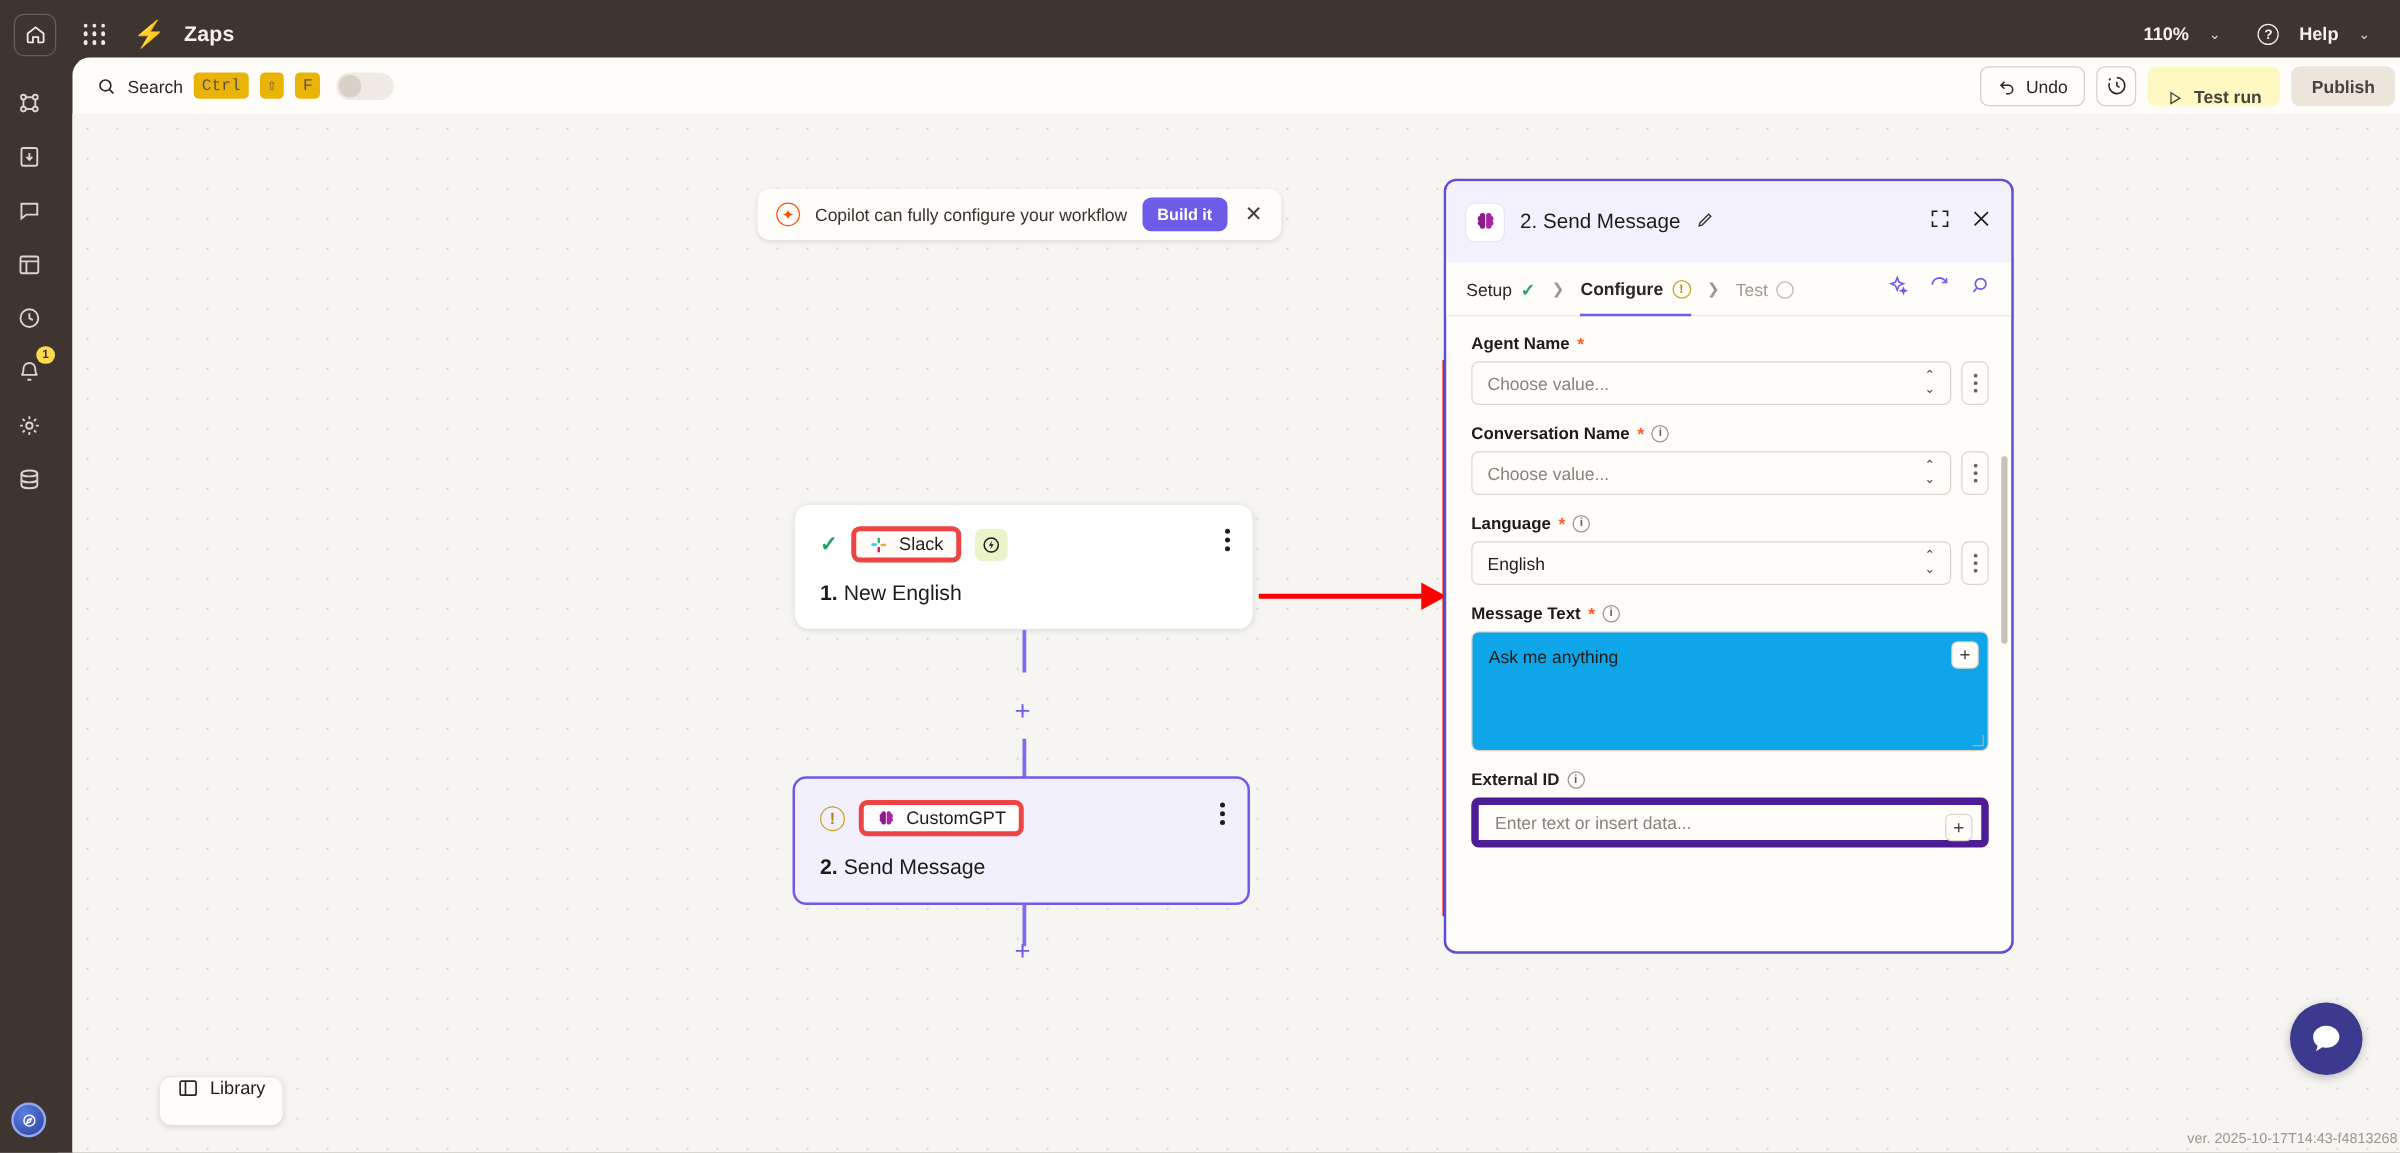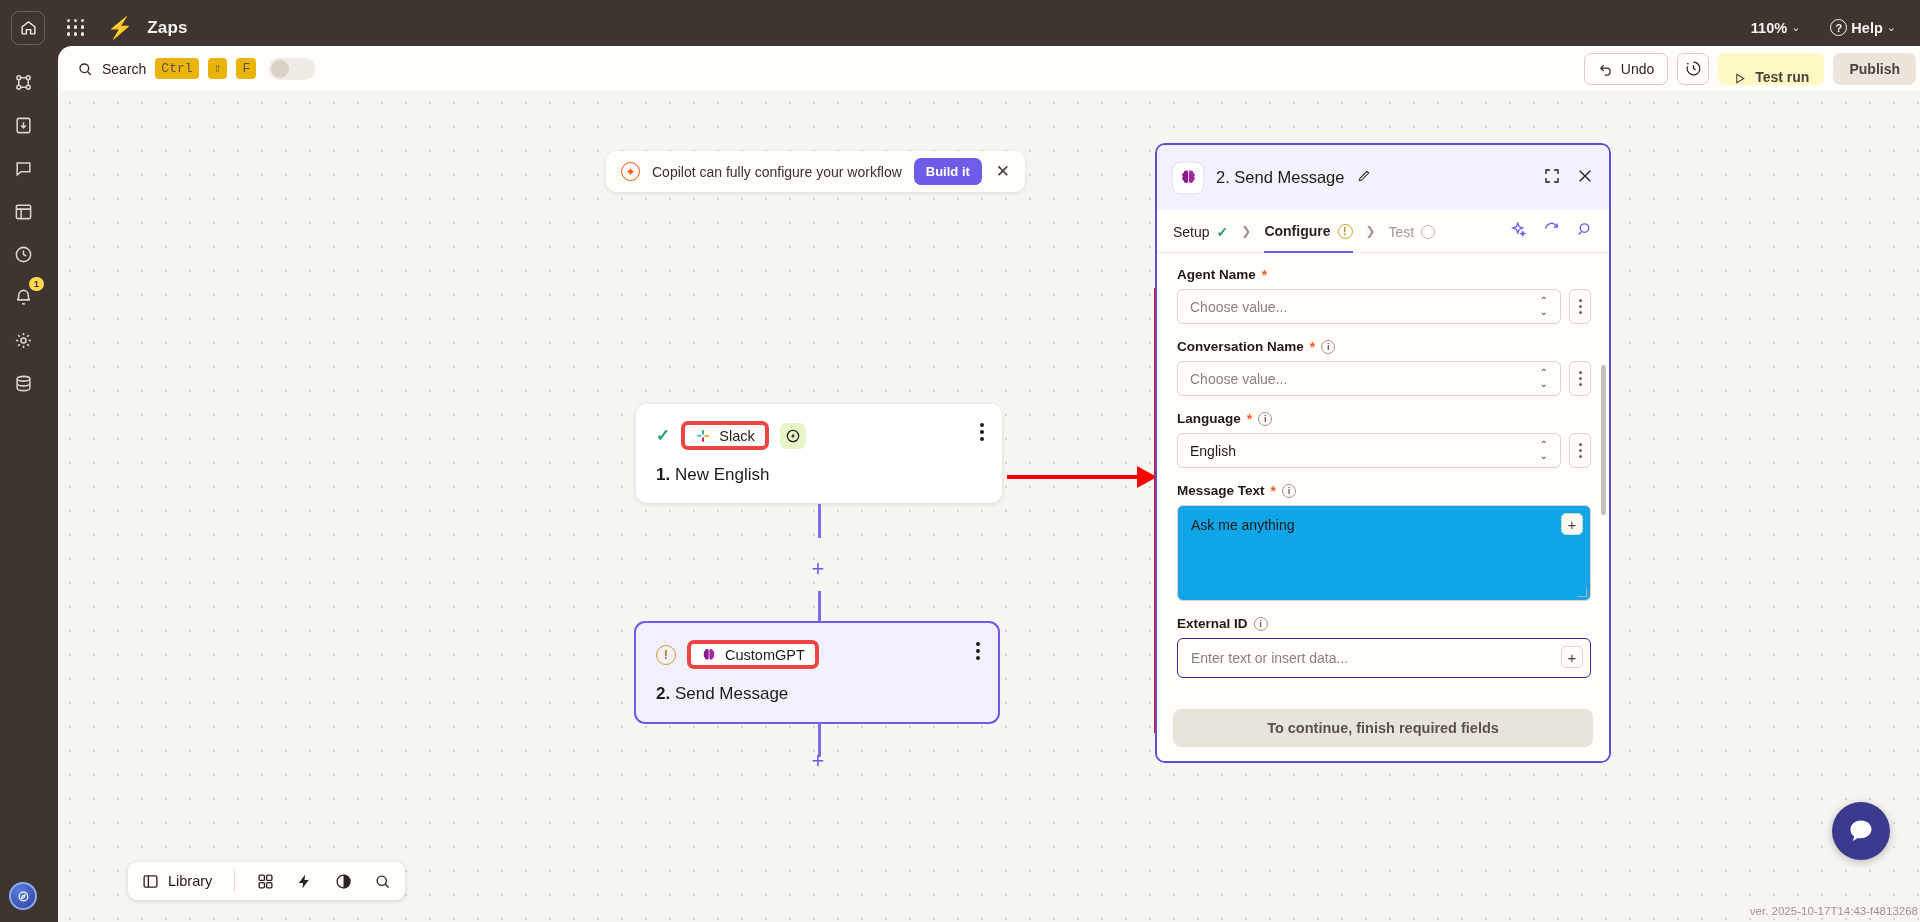--- a/index.html
+++ b/index.html
@@ -29,21 +29,21 @@
   }
   .grid-icon i { background: #EFEAE6; border-radius: 50%; width: 3.4px; height: 3.4px; }
   .bolt-icon { margin-left: 22px; font-size: 21px; color: #FF4F00; line-height: 1; }
   .brand-title {
     margin-left: 14px; color: #F6F2EE; font-size: 17px; font-weight: bold; letter-spacing: .2px;
   }
   .topbar-right {
     margin-left: auto; display: flex; align-items: center; gap: 30px; margin-right: 24px;
   }
   .zoom-ctl, .help-ctl {
-    display: flex; align-items: center; gap: 4px;
+    display: flex; align-items: center; gap: 16px;
     color: #F6F2EE; font-size: 14.5px; font-weight: bold;
   }
   .chev-down { font-size: 11px; font-weight: normal; opacity: .9; }
   .help-circle {
     width: 17px; height: 17px; border: 1.5px solid #F6F2EE; border-radius: 50%;
     font-size: 11px; display: flex; align-items: center; justify-content: center;
     font-weight: bold;
   }
 
   
@@ -283,21 +283,21 @@
     position: absolute; right: 7px; top: 7px;
     width: 22px; height: 22px; border: 1px solid #DBD4CB; border-radius: 5px;
     background: #FFFDFA; color: #4A423C; font-size: 15px;
     display: flex; align-items: center; justify-content: center;
   }
   .resize-grip {
     position: absolute; right: 3px; bottom: 3px; width: 9px; height: 9px;
     border-right: 1.5px solid #B6ADA4; border-bottom: 1.5px solid #B6ADA4;
   }
   .input-box {
-    border: 1px solid #4c1d95; border-radius: 6px; background: #FFFDFA;
+    border: 6px solid #4c1d95; border-radius: 6px; background: #FFFDFA;
     height: 40px; padding: 0 13px; font-size: 14px; color: #8A817A;
     display: flex; align-items: center; position: relative;
   }
   .panel-footer {
     position: absolute; left: 0; bottom: 0; width: 452px; padding: 10px 16px 14px;
     background: #FFFDFA;
   }
   .cta-disabled {
     height: 38px; background: #E9E4DB; border-radius: 8px; border: none; width: 100%;
     font-size: 14.5px; font-weight: bold; color: #5B524C;
@@ -305,21 +305,21 @@
   .panel-scrollbar {
     position: absolute; right: 3px; top: 112px; width: 5px; height: 150px;
     background: #C9C1B8; border-radius: 3px;
   }
 
   
   .dock {
     position: absolute; left: 70px; bottom: 22px;
     height: 38px; background: #FFFDFA; border-radius: 9px;
     box-shadow: 0 1px 5px rgba(0,0,0,.14);
-    display: flex; align-items: center; padding: 0 14px; gap: 22px;
+    display: flex; align-items: center; padding: 0 14px; gap: 22px; flex-direction: column;
   }
   .dock-lib { display: flex; align-items: center; gap: 9px; font-size: 14.5px; color: #1F1B18; font-weight: 500; }
   .dock-sep { width: 1px; height: 22px; background: #E2DCD4; }
   .dock-ico { color: #2C2522; display: flex; align-items: center; }
 
   
   .chat-fab {
     position: absolute; right: 30px; bottom: 62px;
     width: 58px; height: 58px; border-radius: 50%; background: #3B3A8F;
     display: flex; align-items: center; justify-content: center;
@@ -733,23 +733,20 @@
         </div>
         <div class="input-box">
           <span>Enter text or insert data...</span>
           <span class="plus-sq">+</span>
         </div>
       </div>
 
       <div class="panel-scrollbar"></div>
     </div>
 
-    <div class="panel-footer">
-      <button class="cta-disabled">To continue, finish required fields</button>
-    </div>
   </div>
 </div>
 
 <div class="chat-fab">
   <svg width="28" height="28" viewBox="0 0 24 24" fill="#ffffff">
     <path d="M12 3c5 0 9 3.4 9 7.6S17 18.2 12 18.2a11 11 0 0 1-2.7-.3L5 20.5l1.1-3.6A7.6 7.6 0 0 1 3 10.6C3 6.4 7 3 12 3z"></path>
   </svg>
 </div>
 
 </body></html>

